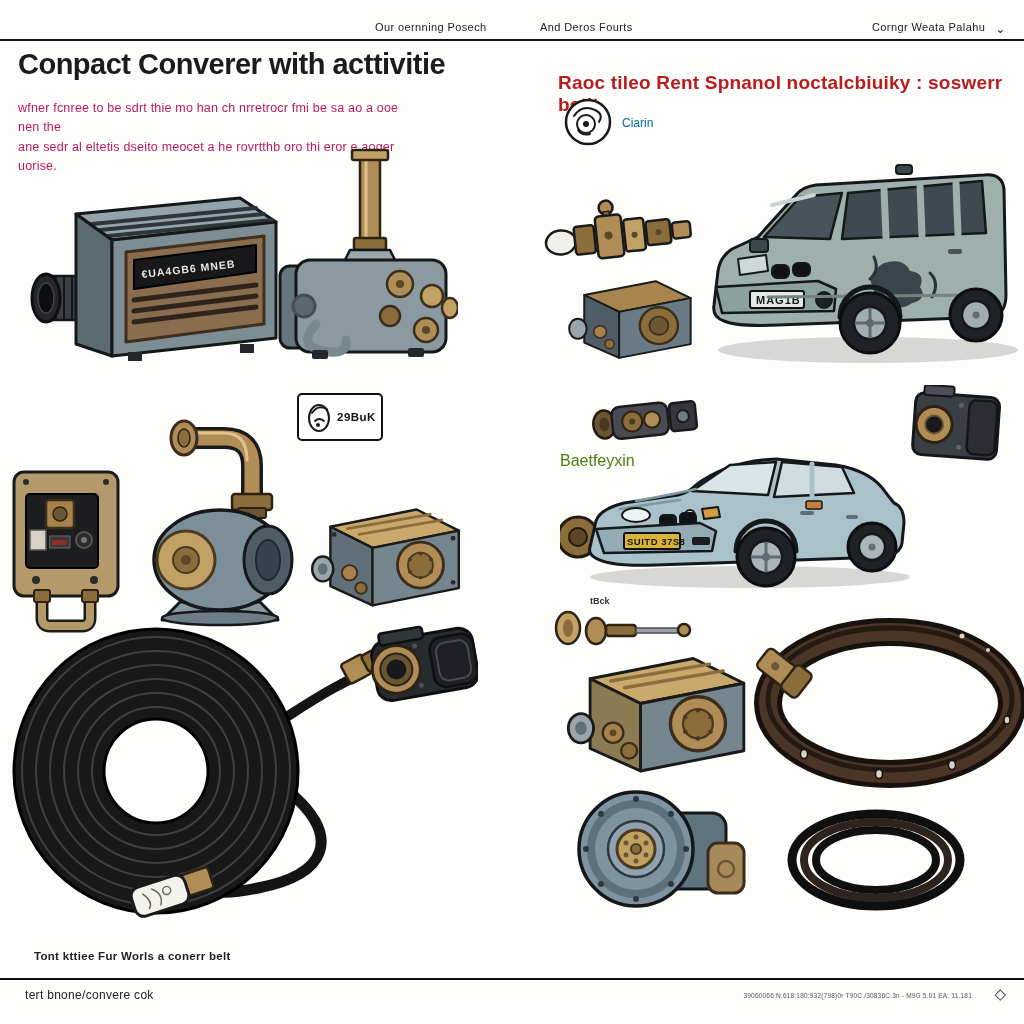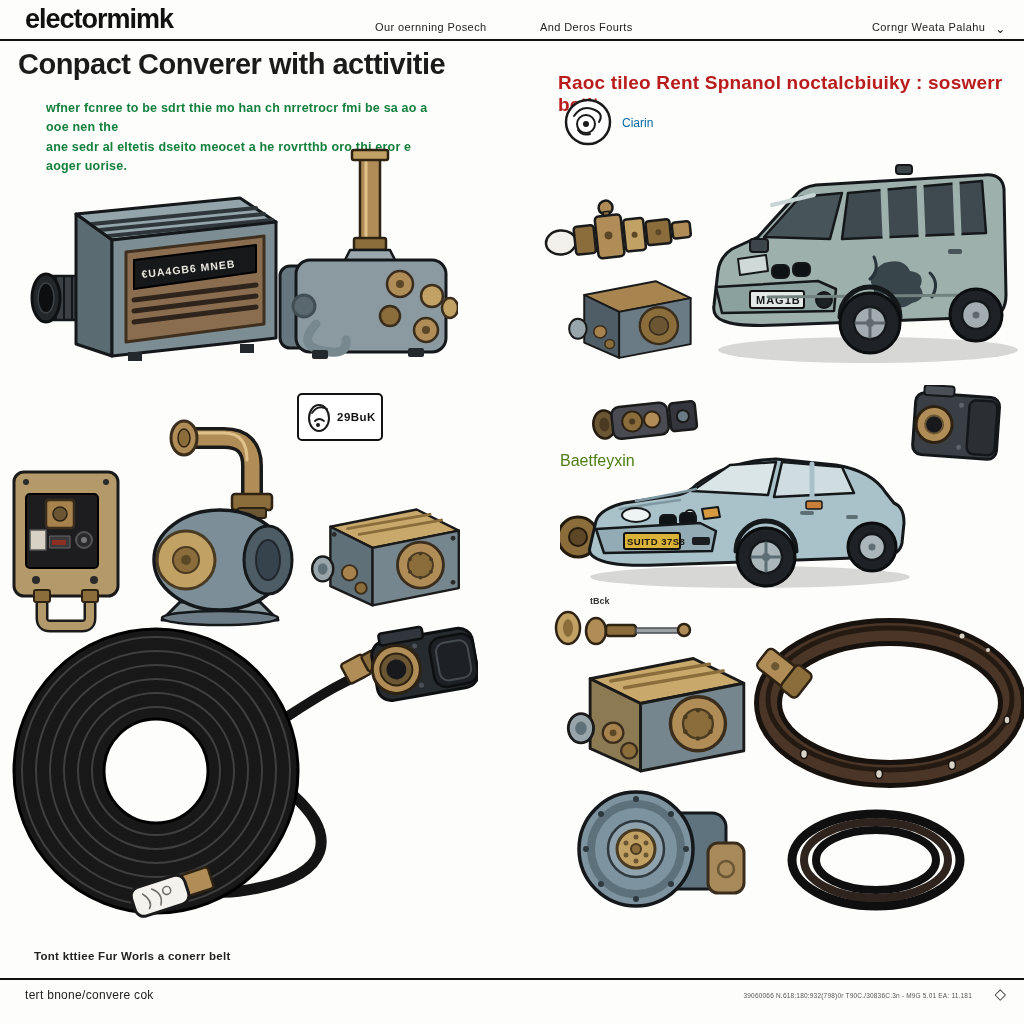--- a/index.html
+++ b/index.html
@@ -11,21 +11,21 @@
   
   .header { top:0; left:0; width:1024px; height:41px; border-bottom:2.5px solid #111; background:#fdfdfc; }
   .logo { left:25px; top:4px; font-size:27px; font-weight:800; letter-spacing:-1px; color:#111; cursor:pointer; }
   .nav-item { top:21px; font-size:11px; color:#222; letter-spacing:.4px; cursor:pointer; white-space:nowrap; }
   .nav1 { left:375px; } .nav2 { left:540px; }
   .nav-dd { left:872px; display:flex; gap:10px; align-items:flex-end; }
   .chev { font-size:12px; color:#222; line-height:8px; }
 
   
   .page-title { left:18px; top:48px; font-size:29px; font-weight:700; letter-spacing:-.5px; color:#1b1b1b; }
-  .intro { left:18px; top:99px; width:400px; font-size:12.5px; line-height:1.55; color:#15803d; font-weight:700; letter-spacing:.2px;margin-left:28px; }
+  .intro { left:18px; top:99px; width:400px; font-size:12.5px; line-height:1.55; color:#be185d; font-weight:400; letter-spacing:.2px; }
   .caption { left:34px; top:950px; font-size:11.5px; font-weight:600; color:#222; letter-spacing:.3px; }
 
   
   .right-title { left:558px; top:72px; font-size:19px; font-weight:700; color:#b91c1c; letter-spacing:.2px; }
   .chip-label { left:622px; top:116px; font-size:12px; color:#0369a1; }
   .sedan-label { left:560px; top:452px; font-size:16px; color:#4d7c0f; }
   .pin-label { left:590px; top:596px; font-size:9px; color:#333; font-weight:600; }
 
   
   .badge { left:288px; top:393px; width:86px; height:48px; border:2.5px solid #111; border-radius:5px; background:#fff; display:flex; align-items:center; gap:3px; padding-left:5px; cursor:pointer;margin-left:9px; }
@@ -37,21 +37,20 @@
   
   .footer-line { top:978px; left:0; width:1024px; border-top:2.5px solid #111; }
   .footer-left { left:25px; top:988px; font-size:12px; color:#222; letter-spacing:.3px; }
   .footer-right { right:52px; top:992px; font-size:6.5px; color:#555; letter-spacing:.2px; }
   .diamond { right:18px; top:985px; font-size:15px; color:#333; }
 </style>
 </head>
 <body>
 
 <header class="abs header">
-  <div class="abs logo">electormimk</div>
   <div class="abs nav-item nav1">Our oernning Posech</div>
   <div class="abs nav-item nav2">And Deros Fourts</div>
   <div class="abs nav-item nav-dd">
     <span>Corngr Weata Palahu</span>
     <span class="chev">⌄</span>
   </div>
 </header>
 
 <h1 class="abs page-title">Conpact Converer with acttivitie</h1>
 <p class="abs intro">

